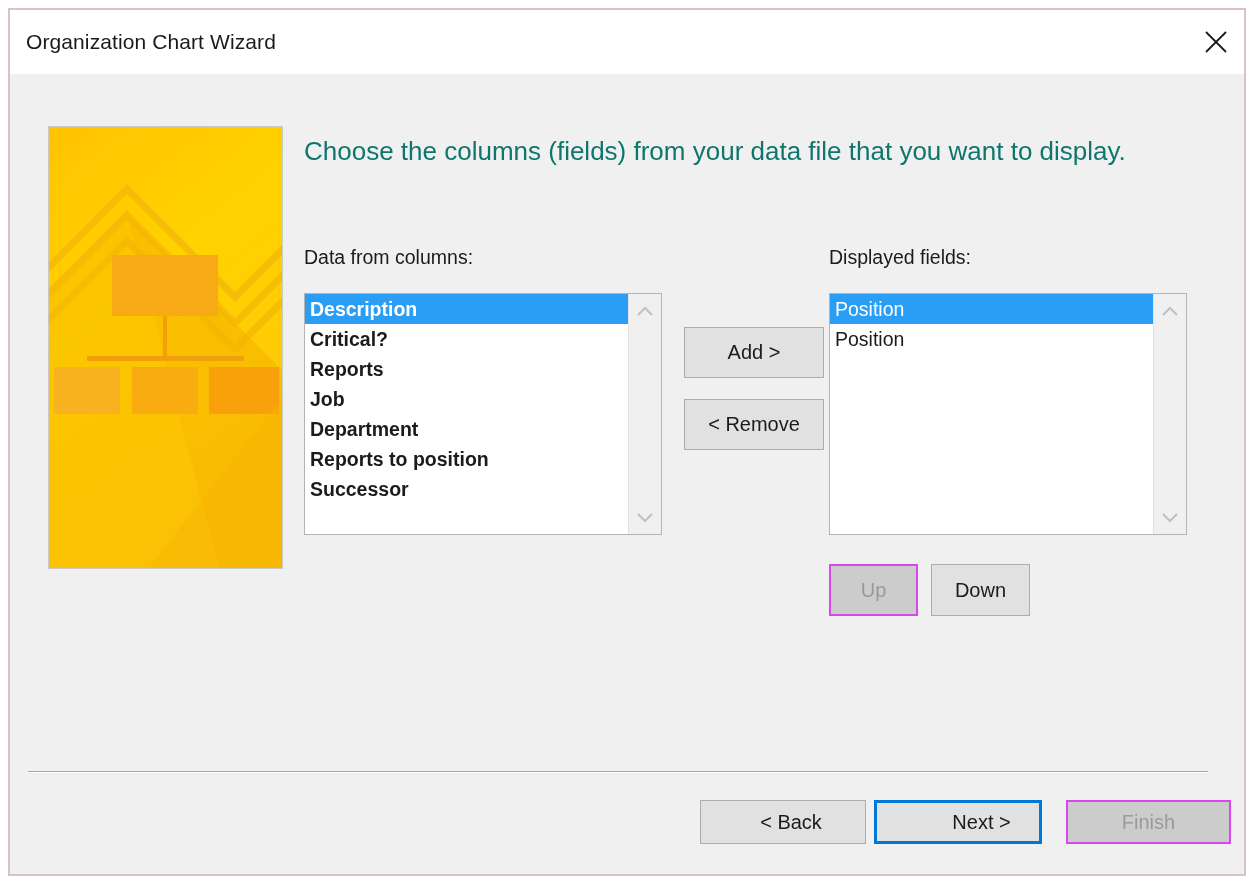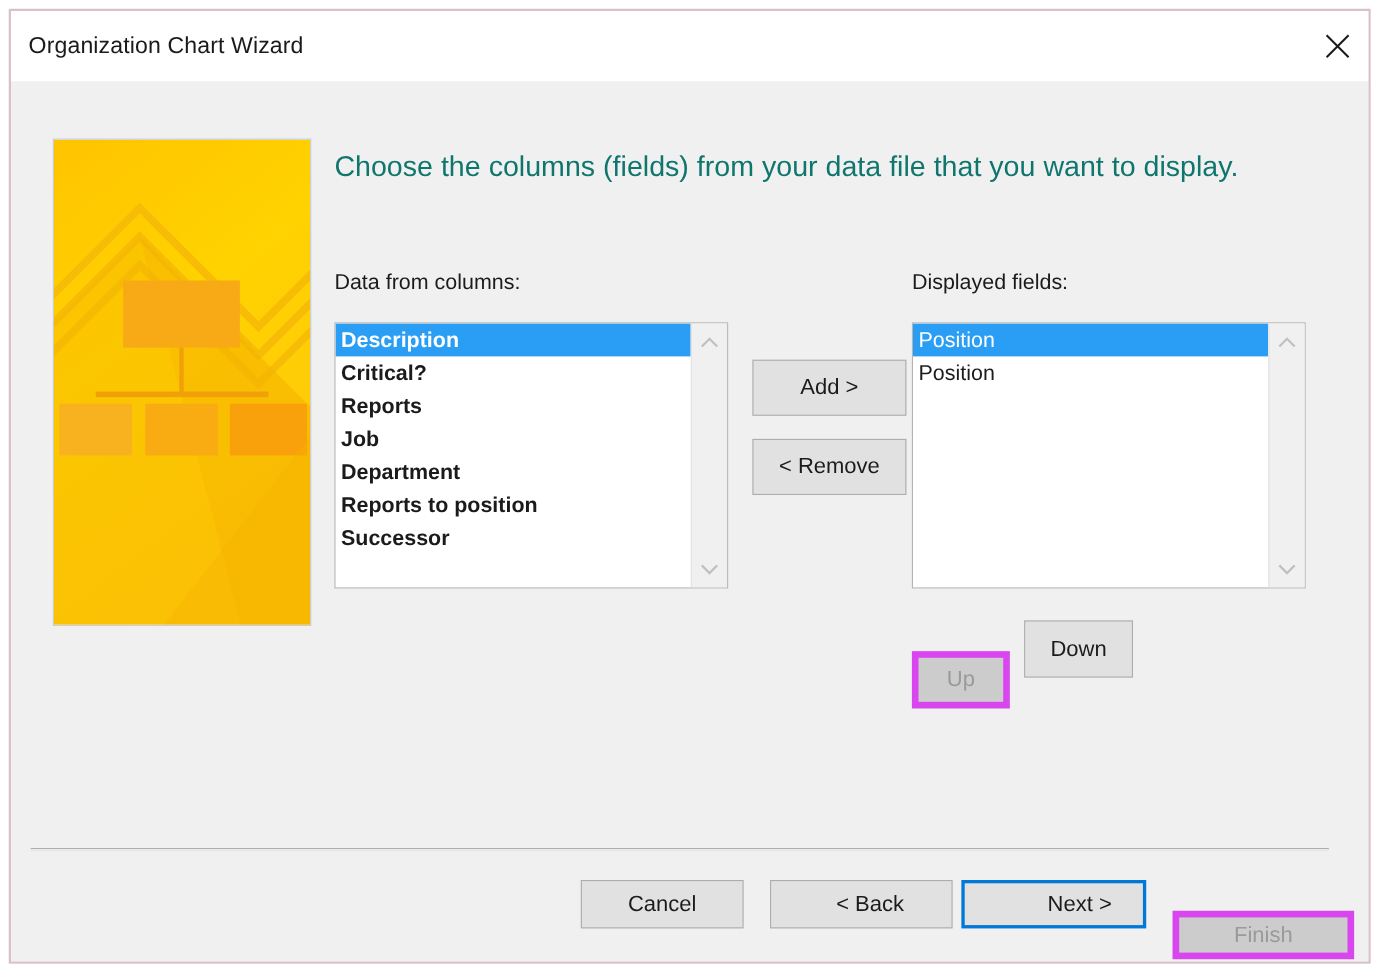--- a/index.html
+++ b/index.html
@@ -156,24 +156,23 @@
     color: #1b1b1b;
     display: flex;
     align-items: center;
     justify-content: center;
     cursor: pointer;
     padding: 0;
     white-space: nowrap;
   }
   .btn.disabled {
     background: #cccccc;
-    border: 6px solid #d946ef;
+    border: 2px solid #d946ef;
     color: #9a9a9a;
     cursor: default;
-    margin-top: 28px;
   }
   .btn.focused {
     border: 3px solid #0078d7;
     background: #e1e1e1;
   }
 
   #btn-add    { left: 674px; top: 253px; width: 140px; height: 51px; }
   #btn-remove { left: 674px; top: 325px; width: 140px; height: 51px; }
   #btn-up     { left: 819px; top: 490px; width: 89px;  height: 52px; }
   #btn-down   { left: 921px; top: 490px; width: 99px;  height: 52px; }
@@ -311,19 +310,18 @@
     </div>
 
     <button class="btn" id="btn-add">Add &gt;</button>
     <button class="btn" id="btn-remove">&lt; Remove</button>
 
     <button class="btn disabled" id="btn-up">Up</button>
     <button class="btn" id="btn-down">Down</button>
 
     <div id="separator"></div>
 
-    <button class="btn" id="btn-cancel">Cancel</button>
     <button class="btn" id="btn-back">&lt; Back</button>
     <button class="btn focused" id="btn-next">Next &gt;</button>
     <button class="btn disabled" id="btn-finish">Finish</button>
 
   </div>
 </div>
 
 </body></html>

